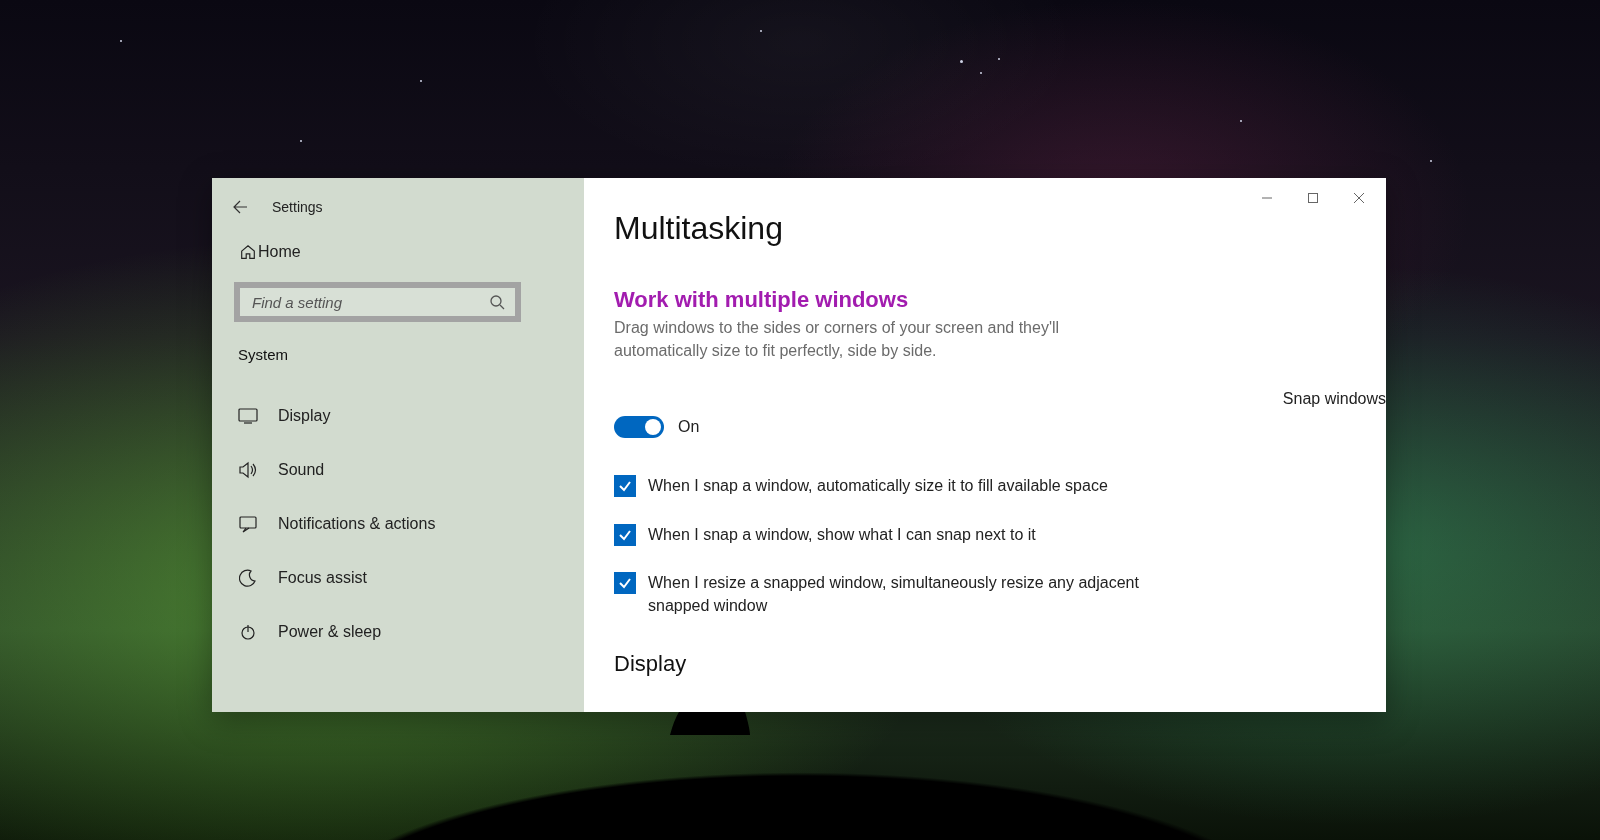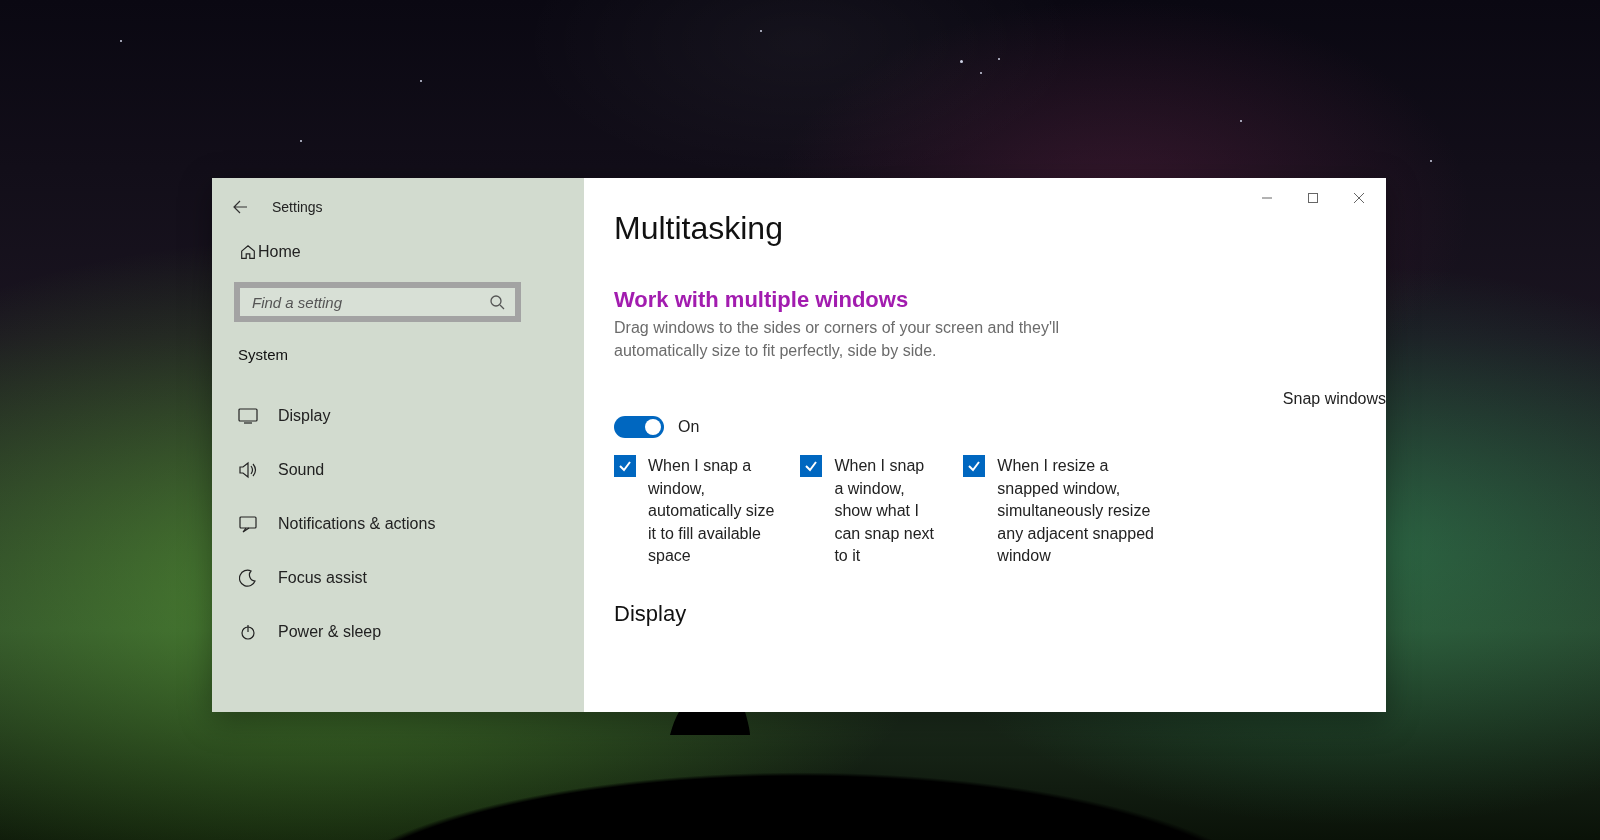--- a/index.html
+++ b/index.html
@@ -73,21 +73,21 @@
   .section-desc { font-size:16px; color:#6b6b6b; margin-top:3px; max-width:540px; line-height:1.45; }
   .toggle-label { font-size:16px; color:#222; margin-top:28px;text-align:right; }
   .toggle-row { display:flex; align-items:center; gap:14px; margin-top:8px; }
   .toggle {
     width:50px; height:22px; border-radius:11px; background:#0067c0; position:relative; cursor:pointer;
   }
   .toggle-knob {
     position:absolute; right:3px; top:3px; width:16px; height:16px; border-radius:50%; background:#fff;
   }
   .toggle-state { font-size:16px; color:#222; }
-  .checks { margin-top:17px; display:flex; flex-direction:row; gap:26px; max-width:560px; }
+  .checks { margin-top:37px; display:flex; flex-direction:column; gap:26px; max-width:560px; }
   .check-row { display:flex; align-items:flex-start; gap:12px; cursor:pointer; }
   .checkbox {
     width:22px; height:22px; background:#0067c0; flex-shrink:0;
     display:flex; align-items:center; justify-content:center;
   }
   .check-label { font-size:16px; color:#222; line-height:1.4; }
   .timeline-h { font-size:22px; font-weight:400; color:#111; margin-top:34px; }
 
   svg { display:block; }
 </style>

